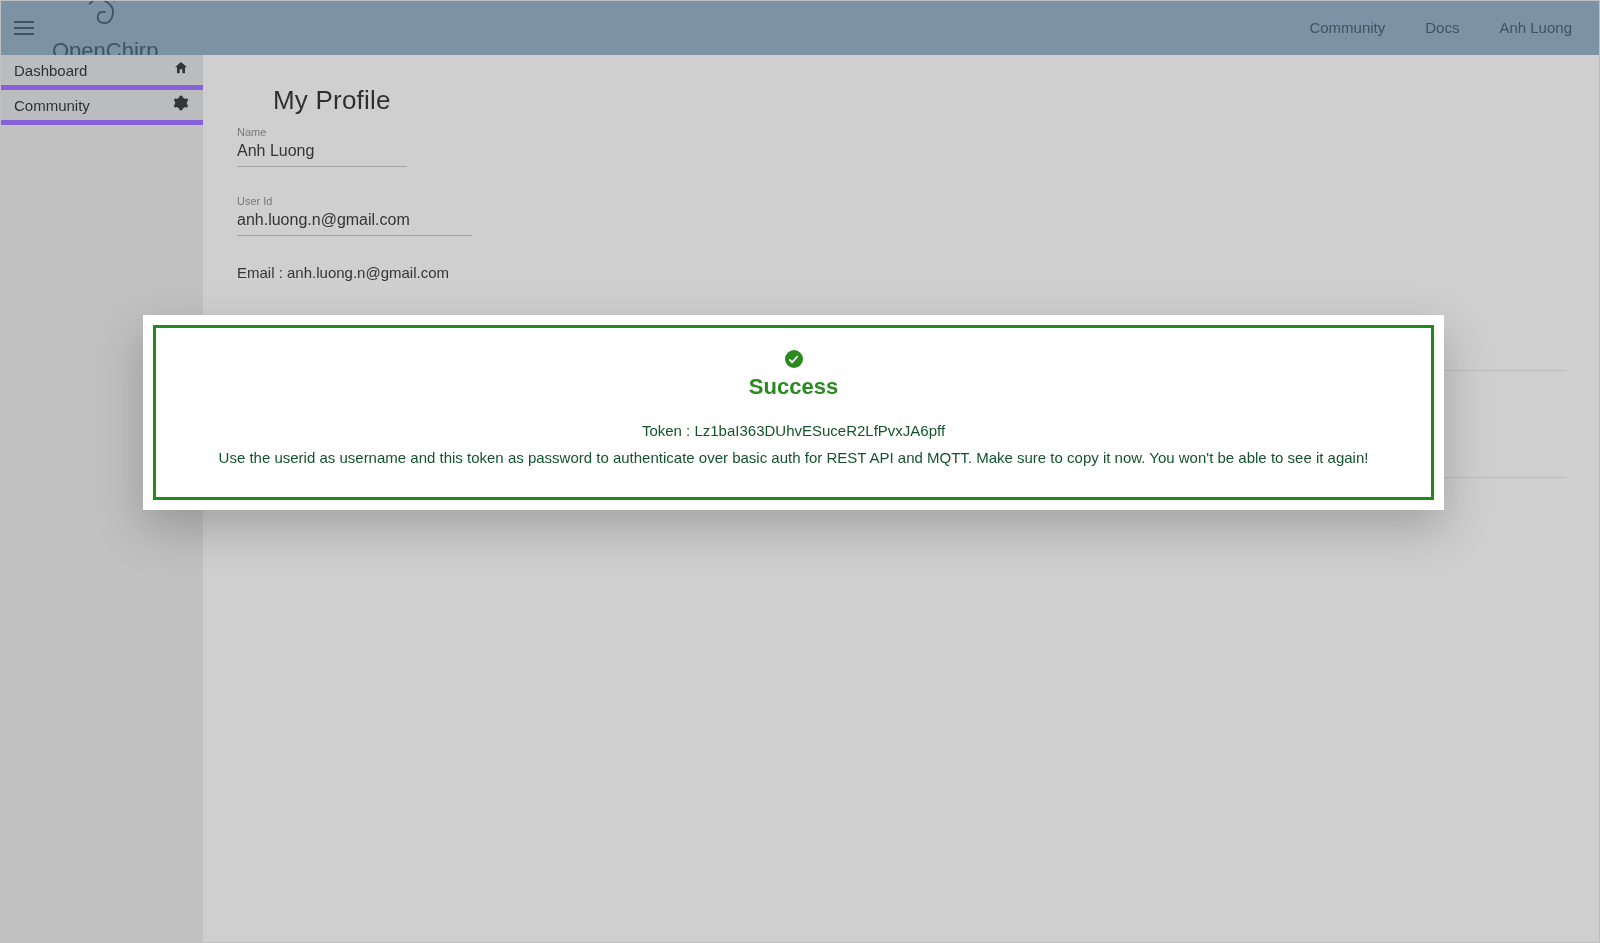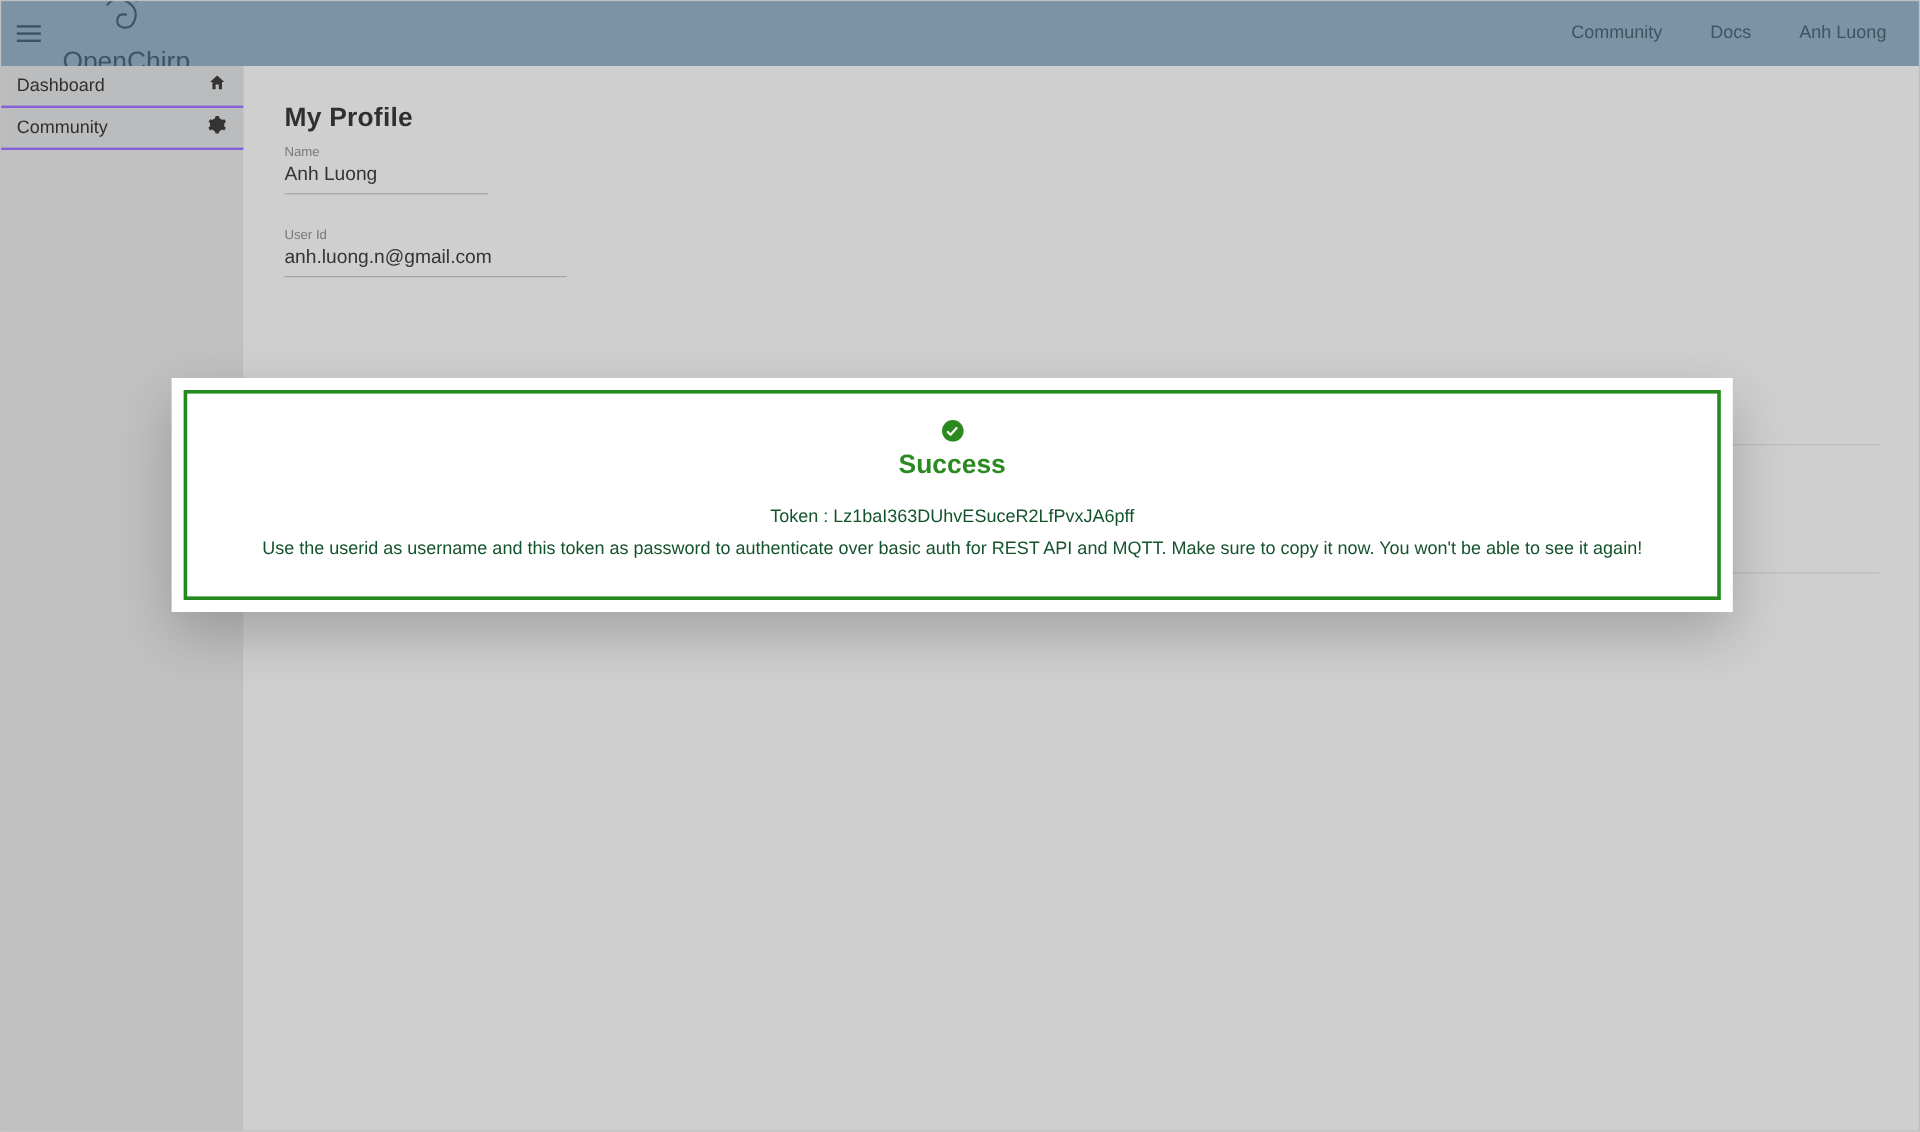--- a/index.html
+++ b/index.html
@@ -20,32 +20,32 @@
   .topbar .links span { color:#30495c; font-size:15px; cursor:pointer; }
 
   
   .sidebar {
     position:absolute; top:55px; left:0; bottom:0; width:203px;
     background:#d6d7d8;
   }
   .side-item {
     display:flex; align-items:center; justify-content:space-between;
     padding:0 14px; height:35px; font-size:15px; color:#1a1a1a;
-    border-bottom:2px solid #8b5cf6; cursor:pointer;
+    border-bottom:5px solid #8b5cf6; cursor:pointer;
     background:#d6d7d8;
   }
   .side-item.alt { background:#cfd0d1; }
   .side-item .ic { font-size:16px; color:#222; }
 
   
   .main {
     position:absolute; top:55px; left:203px; right:0; bottom:0;
     background:#e8e8e8; padding:30px 34px;
   }
-  h1.title { font-size:22px; font-weight:700; color:#1b1b1b; margin-bottom:10px; letter-spacing:0.2px; }
+  h1.title { font-size:26px; font-weight:400; color:#1b1b1b; margin-bottom:10px; letter-spacing:0.2px;margin-left:36px; }
   .field { margin-bottom:28px; width:240px; }
   .field-label { font-size:11px; color:#7a7a7a; }
   .field-value { font-size:16px; color:#222; padding:4px 0 6px 0; border-bottom:1px solid #b0b0b0; width:170px; }
   .field.userid .field-value { width:235px; }
   .hint { font-size:11px; color:#6e6e6e; line-height:1.35; max-width:250px; margin-top:4px; }
   .email-line { font-size:15px; color:#222; margin-top:6px; }
 
   
   .hr { position:absolute; left:236px; right:34px; top:370px; height:1px; background:#d0d0d0; }
   .hr2 { position:absolute; left:236px; right:34px; top:477px; height:1px; background:#d0d0d0; }
@@ -125,20 +125,23 @@
   <div class="field">
     <div class="field-label">Name</div>
     <div class="field-value">Anh Luong</div>
   </div>
 
   <div class="field userid">
     <div class="field-label">User Id</div>
     <div class="field-value">anh.luong.n@gmail.com</div>
   </div>
 
+  <div class="email-line">
+    <span>Email : </span><span>anh.luong.n@gmail.com</span>
+  </div>
 </div>
 
 <div class="hr"></div>
 <div class="hr2"></div>
 
 <div class="dim"></div>
 
 <div class="modal">
   <div class="modal-inner">
     <div class="check">

